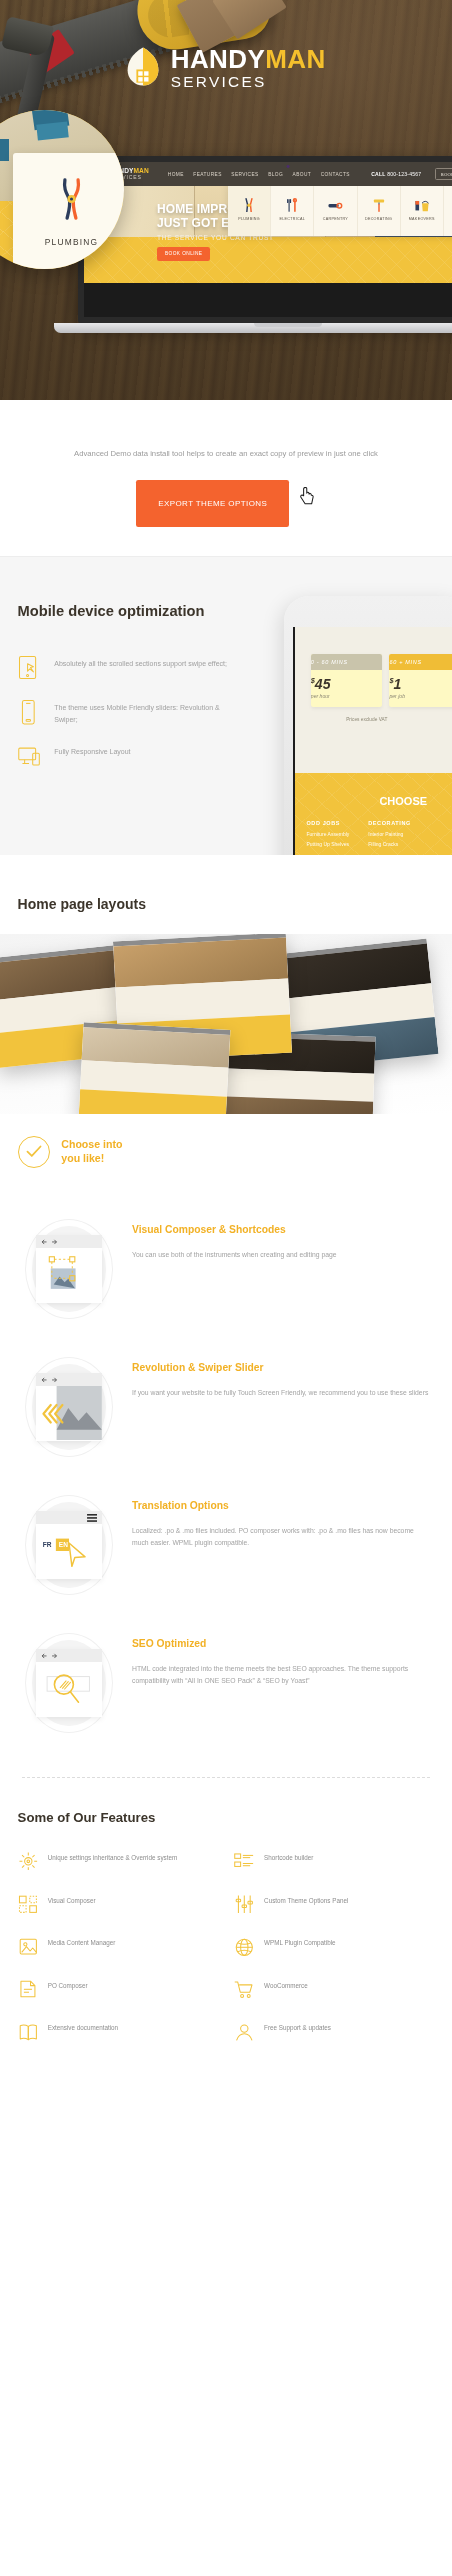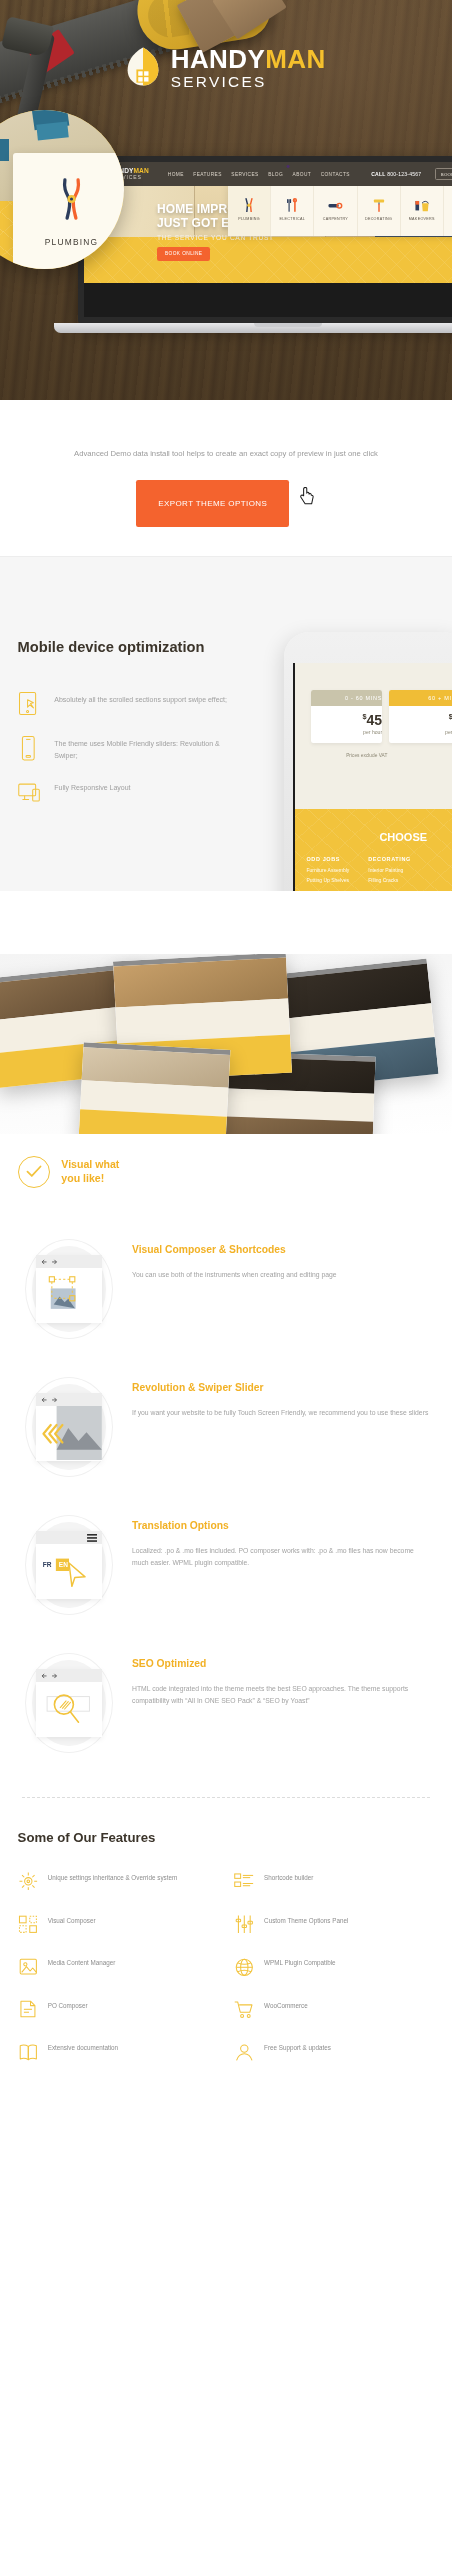--- a/index.html
+++ b/index.html
@@ -255,21 +255,21 @@
   }
   .btn-orange {
     display:inline-block; margin-top:19px; background:#f4632e; color:#fff;
     font-size:8px; letter-spacing:0.4px; padding:19px 22px; border:none;
     border-radius:2.2px; cursor:pointer; font-family:inherit;
   }
   .cursor-hand { display:inline-block; margin-top:-10.3px; margin-left:7.3px; }
 
   
   .sec-mobile {
-    position:relative; background:#f6f6f6; padding:81px 0 68px;
+    position:relative; background:#f6f6f6; padding:45px 0 68px;
     border-top:0.7px solid #ededed; overflow:hidden;
   }
   .mobile-inner { width:452px; position:relative; }
   .mobile-left { width:242px; padding-left:17.6px; }
   .h2-left { font-size:14.7px; font-weight:bold; color:#3c352b; line-height:1.28; }
   .feat-list { margin-top:34px; }
   .feat-row { display:flex; gap:11.7px; margin-bottom:17.6px; align-items:flex-start; }
   .feat-ico { width:25px; height:26.4px; flex:none; position:relative; }
   .feat-txt { font-size:7px; color:#a0a0a0; line-height:1.7; padding-top:2.9px; }
 
@@ -278,22 +278,22 @@
     background:linear-gradient(180deg,#f1f1f1,#dedede);
     border-radius:25px; padding:31px 7.3px 38px 8.8px;
     box-shadow:-2.9px 5.9px 20.6px rgba(0,0,0,.13);
   }
   .phone-screen {
     width:100%; height:100%; background:#f2efe5; overflow:hidden;
     border-left:2.2px solid #1d1d1d; position:relative;
   }
   .price-row { display:flex; gap:7.3px; padding:26.4px 0 0 16px; }
   .price-card {
-    width:76px; background:#ffffff; border-radius:2.2px; overflow:hidden;
-    text-align:right; box-shadow:0 1.5px 3.7px rgba(0,0,0,.06);
+    width:76px; background:#fef9c3; border-radius:2.2px; overflow:hidden;
+    text-align:left; box-shadow:0 1.5px 3.7px rgba(0,0,0,.06);font-style:italic;
   }
   .price-head { font-size:5.5px; letter-spacing:0.7px; padding:5.1px 0; color:#fff; }
   .price-head.gray { background:#c9c4ab; }
   .price-head.gold { background:#f0bd36; }
   .price-amt { font-size:14px; font-weight:bold; color:#3c352b; padding:6.6px 0 0.7px; }
   .price-amt sup { font-size:7.3px; vertical-align:super; font-weight:bold; }
   .price-per { font-size:5.1px; color:#8d8875; padding-bottom:8px; }
   .price-note { font-size:4.8px; color:#8d8875; text-align:center; margin-top:10.3px; padding-right:22px;}
   .phone-yellow {
     position:absolute; left:0; right:0; bottom:0; height:167px; background:#f2c33c;
@@ -647,20 +647,21 @@
               </div>
             </div>
           </div>
         </div>
 
       </div>
     </div>
   </section>
 
   <section class="sec-layouts">
+    <h2 class="layouts-ttl">Home page layouts</h2>
 
     <div class="layouts-art">
       <div class="shot a">
         <div class="shot-navline"></div>
           <div class="shot-top bar-wood"></div>
         <div class="shot-mid"></div>
           <div class="shot-bot"></div>
       </div>
       <div class="shot b">
         <div class="shot-navline"></div>
@@ -688,21 +689,21 @@
       </div>
     </div>
 
     <div class="choose-what">
       <div class="check-circle">
         <svg width="16" height="13.2" viewBox="0 0 22 18">
           <path d="M2 9 L8 15 L20 2" stroke="#f2c33c" stroke-width="2.4" fill="none" stroke-linecap="round" stroke-linejoin="round"></path>
         </svg>
       </div>
       <div class="choose-what-txt">
-        <div>Visual what</div>
+        <div>Choose into</div>
         <div>you like!</div>
       </div>
     </div>
   </section>
 
   <section>
 
     <div class="fblock">
       <div class="fb-art">
         <div class="fb-oval"></div>

